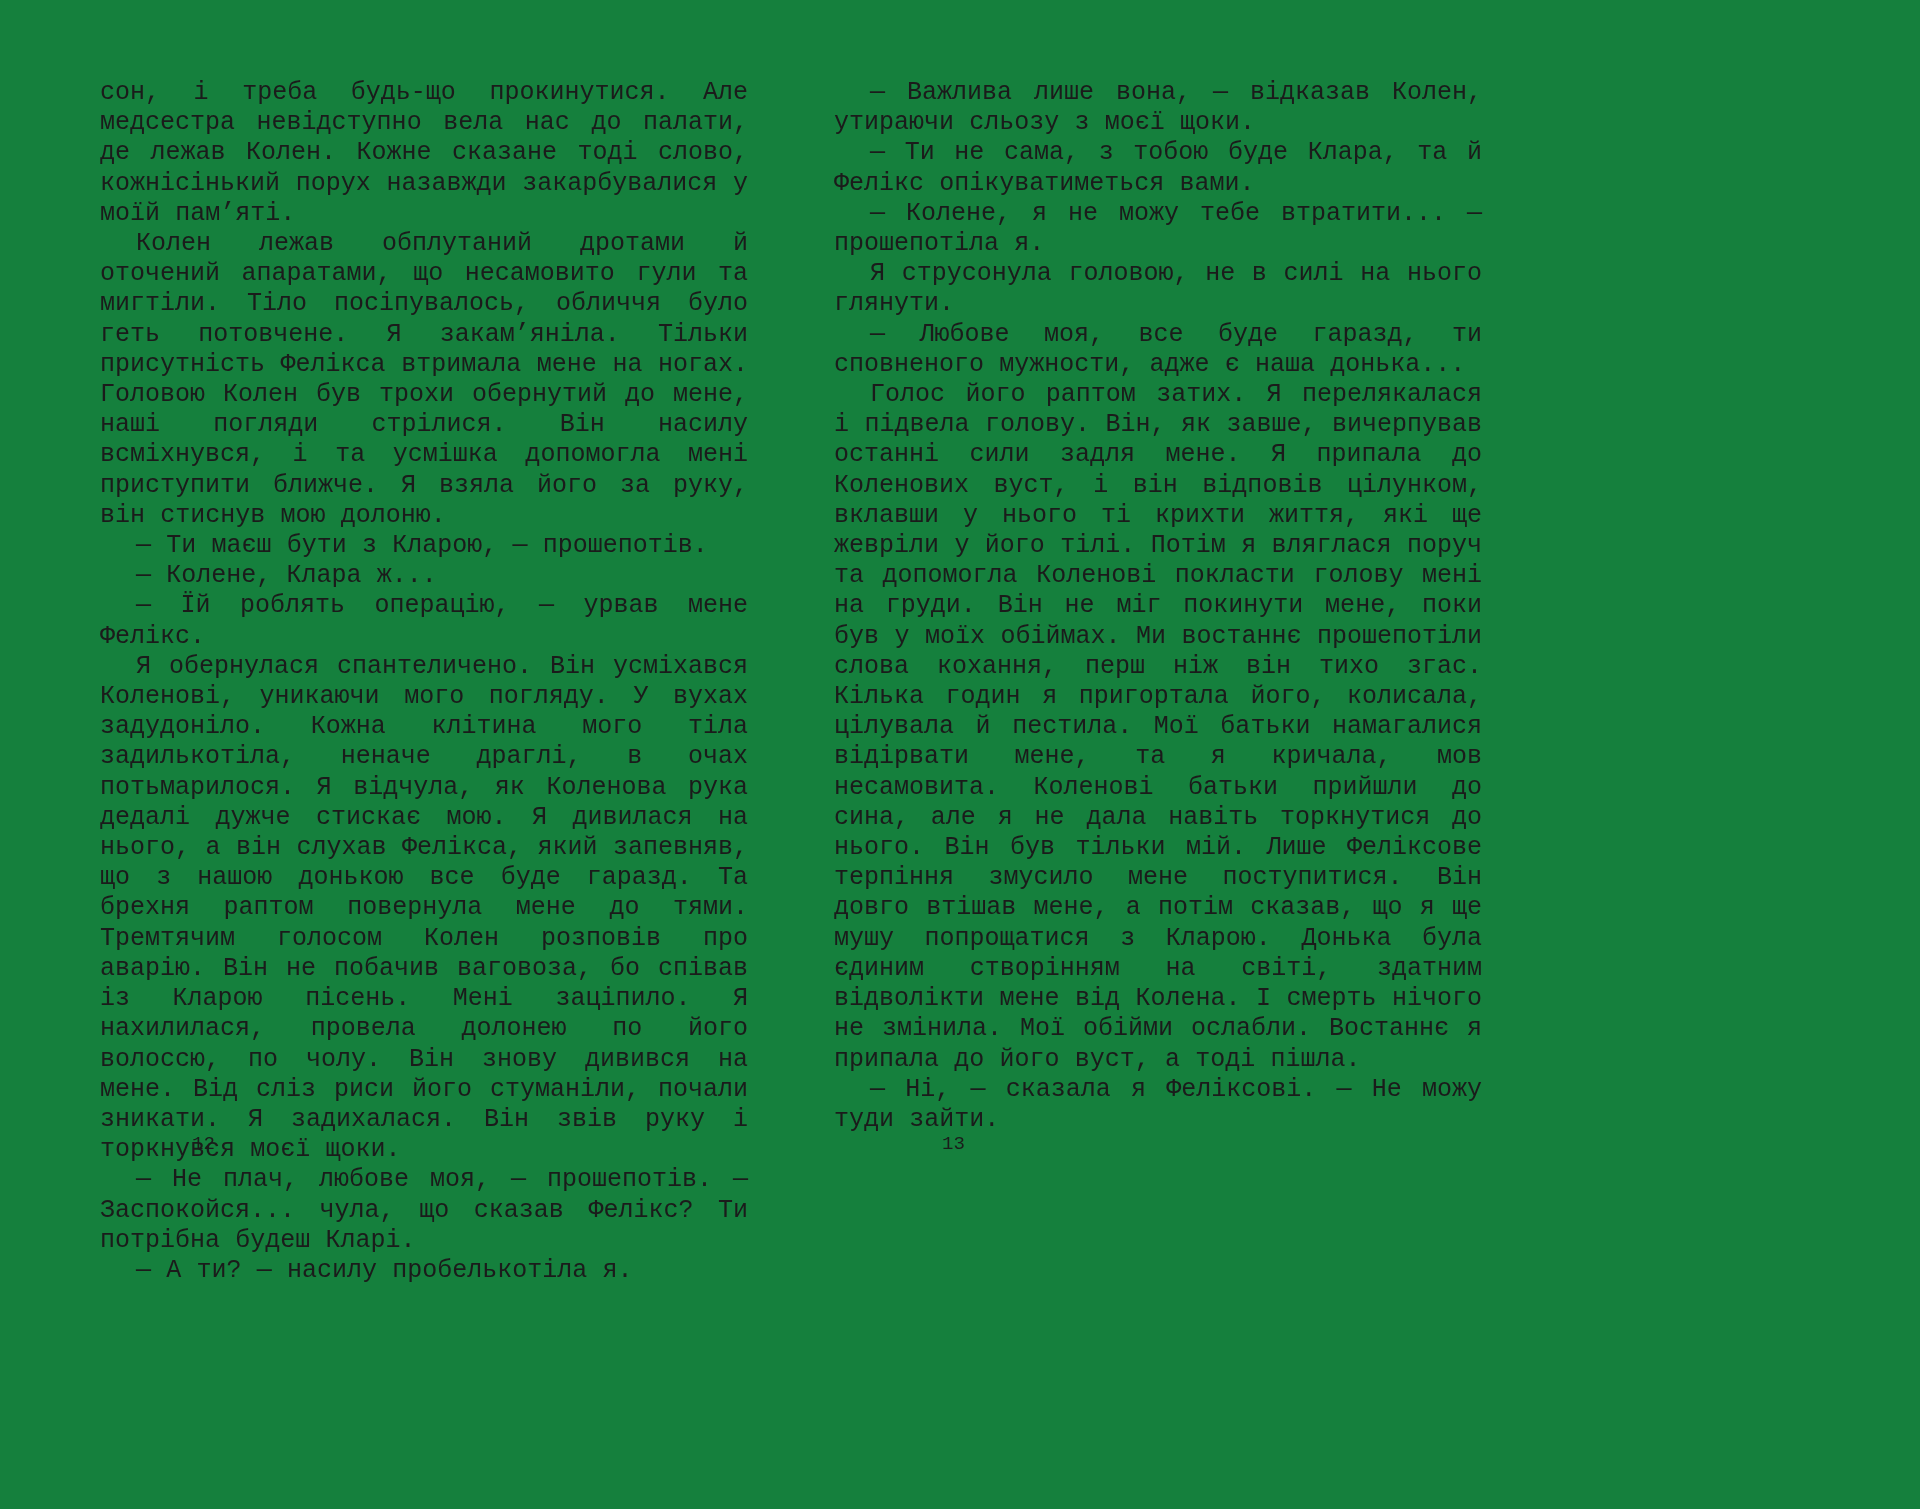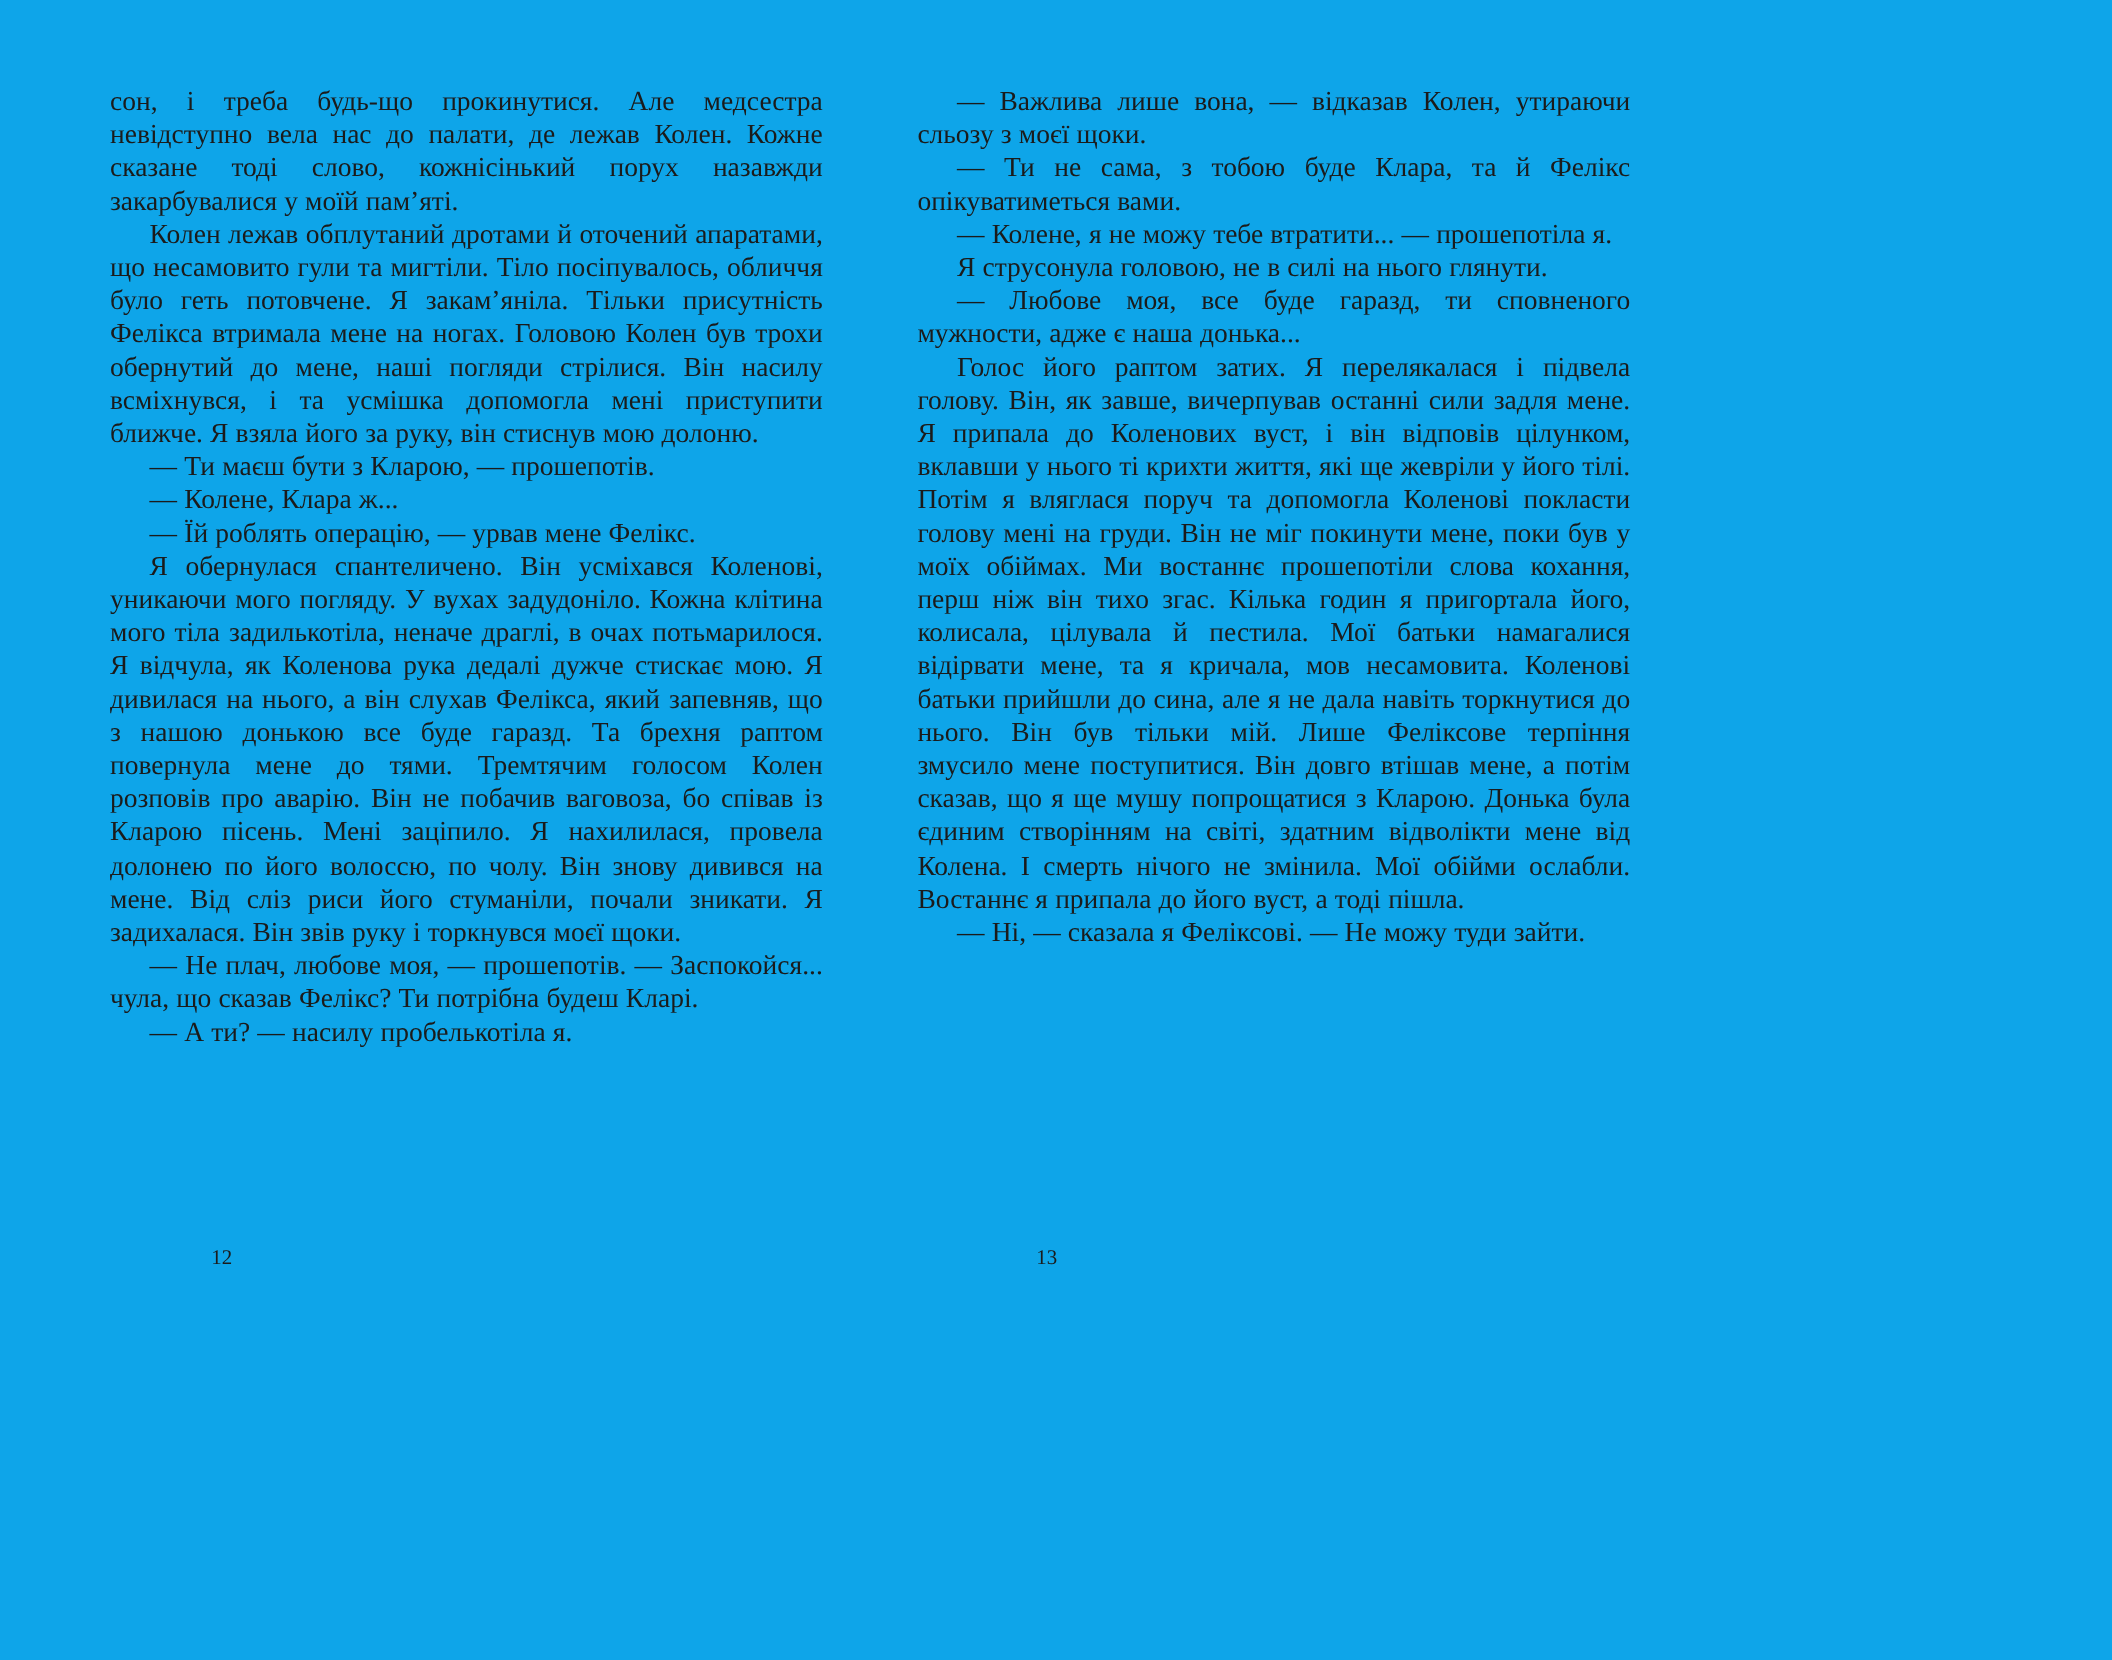--- a/index.html
+++ b/index.html
@@ -3,22 +3,22 @@
 <meta charset="utf-8">
 <style>
   * { box-sizing: border-box; }
   html, body { margin: 0; padding: 0; }
   body { background: #ffffff; }
 
   .spread {
     position: relative;
     width: 1920px;
     height: 1509px;
-    background: #0ea5e9;
-    font-family: Liberation Serif, serif;
+    background: #15803d;
+    font-family: Liberation Mono, monospace;
     color: #1b1b1b;
     overflow: hidden;
   }
 
   .page-text {
     position: absolute;
     top: 78px;
     width: 648px;
   }
   .page-text-left  { left: 100px; }

